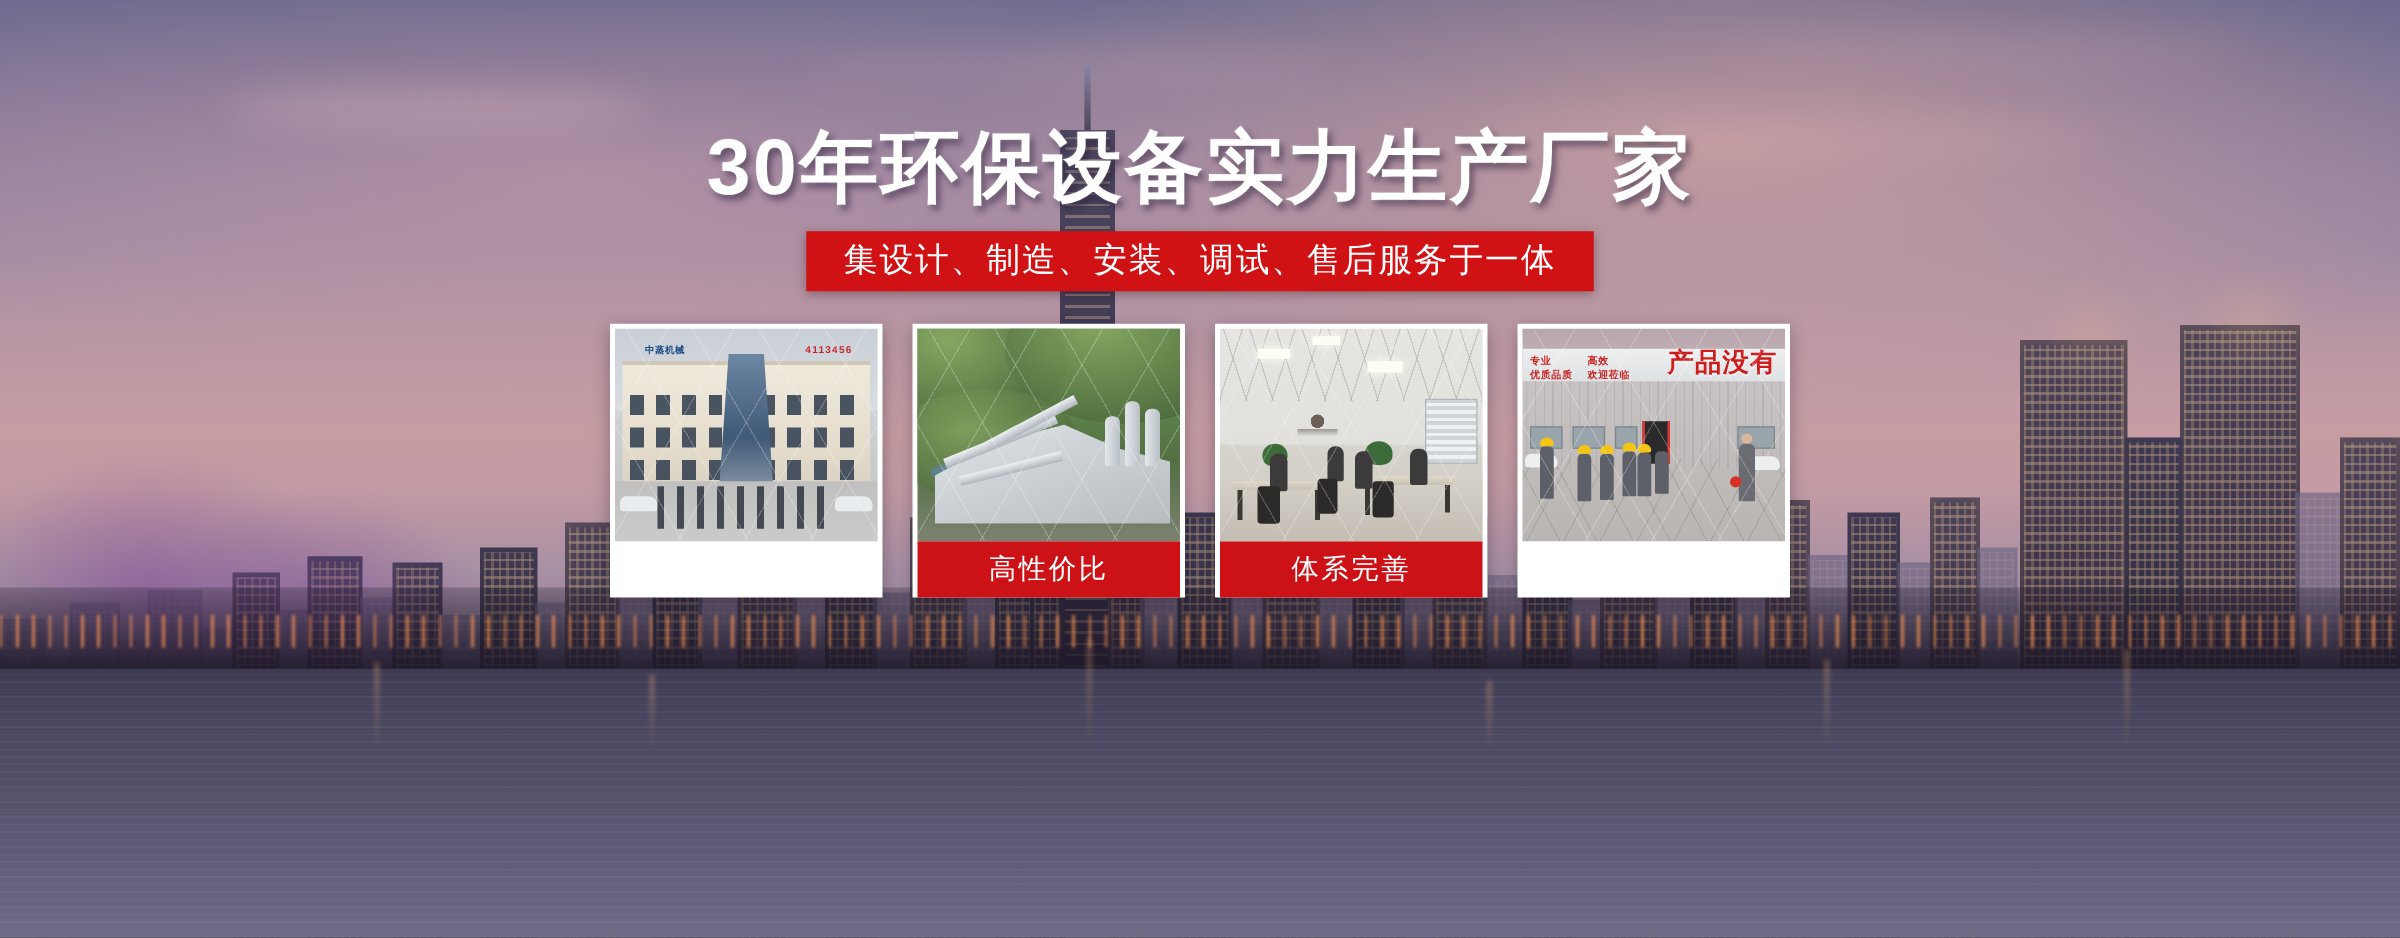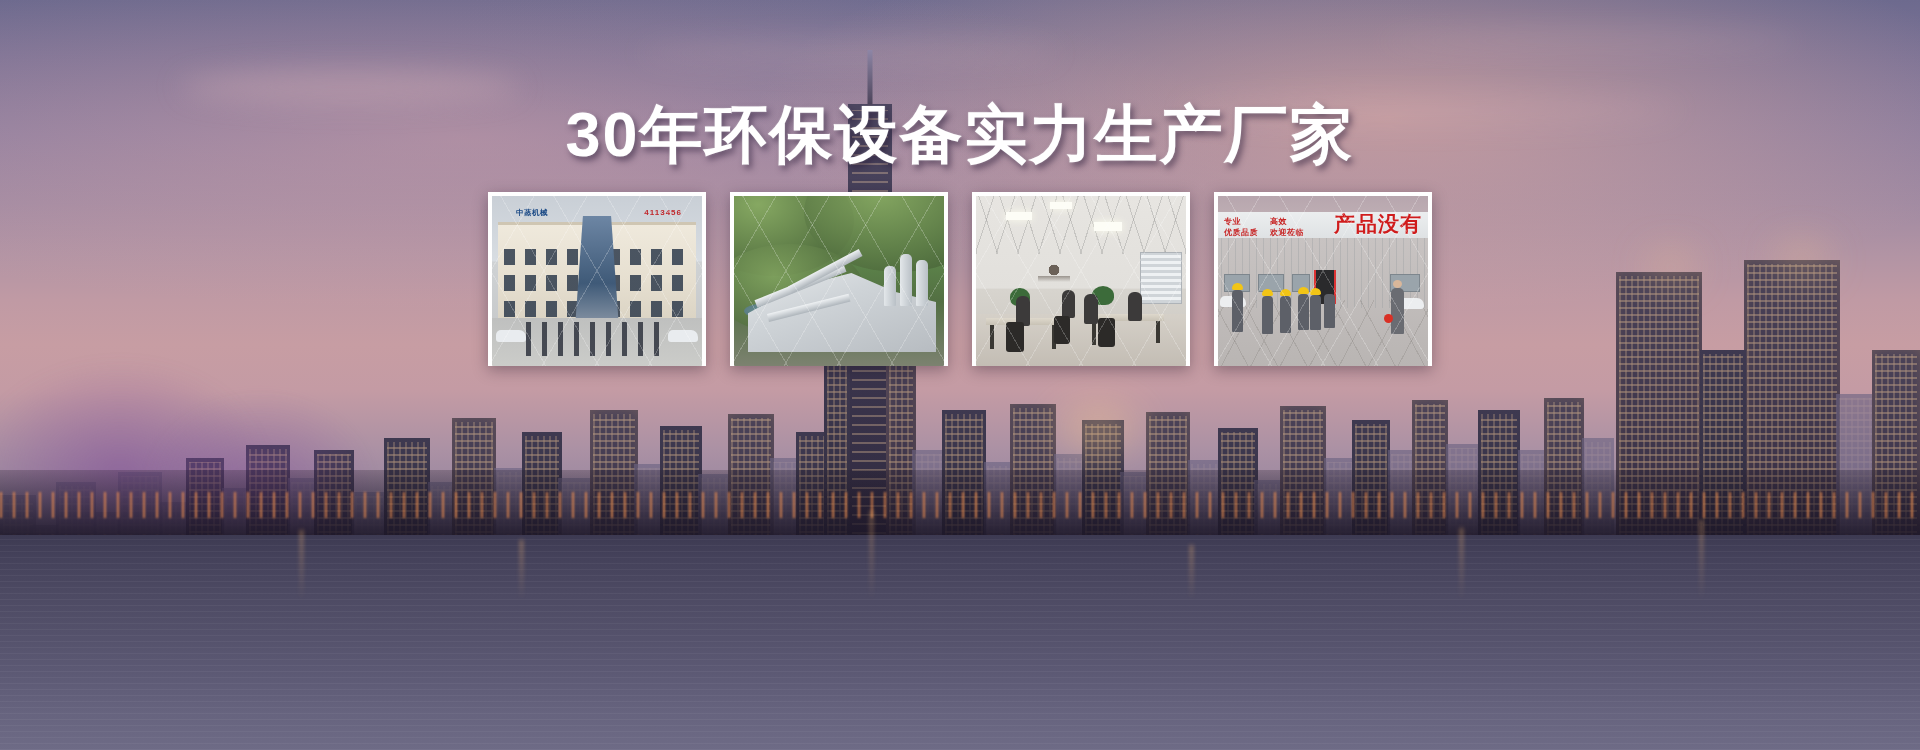--- a/index.html
+++ b/index.html
@@ -418,20 +418,21 @@
   <div class="water-reflect" style="left:520px;height:60px;"></div>
   <div class="water-reflect" style="left:870px;height:90px;"></div>
   <div class="water-reflect" style="left:1190px;height:55px;"></div>
   <div class="water-reflect" style="left:1460px;height:72px;"></div>
   <div class="water-reflect" style="left:1700px;height:80px;"></div>
 
   <div class="content">
 
     <div class="hero-title">30年环保设备实力生产厂家</div>
 
+    <div class="hero-sub">集设计、制造、安装、调试、售后服务于一体</div>
 
     <div class="cards">
 
       <div class="card">
         <div class="card-photo ph1">
           <div class="bldg">
             <div class="winrow" style="top:24px;"></div>
             <div class="winrow" style="top:50px;"></div>
             <div class="winrow" style="top:76px;"></div>
           </div>
@@ -454,20 +455,21 @@
           <div class="water2"></div>
           <div class="plant"></div>
           <div class="silo" style="right:16px;"></div>
           <div class="silo" style="right:32px;height:52px;"></div>
           <div class="silo" style="right:48px;height:40px;"></div>
           <div class="belt" style="left:22px;bottom:58px;width:96px;transform:rotate(-22deg);"></div>
           <div class="belt" style="left:34px;bottom:44px;width:84px;transform:rotate(-14deg);"></div>
           <div class="belt" style="left:56px;bottom:72px;width:80px;transform:rotate(-28deg);"></div>
           <div class="wm"></div>
         </div>
+        <div class="card-label">高性价比</div>
       </div>
 
       <div class="card">
         <div class="card-photo ph3">
           <div class="ceiling"></div>
           <div class="panel" style="left:30px;top:16px;width:26px;height:8px;"></div>
           <div class="panel" style="left:118px;top:26px;width:28px;height:9px;"></div>
           <div class="panel" style="left:74px;top:6px;width:22px;height:7px;"></div>
           <div class="wallart"></div>
           <div class="blinds"></div>
@@ -482,20 +484,21 @@
           <div class="desk" style="left:180px;top:125px;width:4px;height:22px;"></div>
           <div class="person" style="left:40px;top:100px;width:14px;height:30px;"></div>
           <div class="person" style="left:86px;top:94px;width:13px;height:28px;"></div>
           <div class="person" style="left:108px;top:98px;width:14px;height:30px;"></div>
           <div class="person" style="left:152px;top:96px;width:14px;height:29px;"></div>
           <div class="chair" style="left:30px;top:126px;width:18px;height:30px;"></div>
           <div class="chair" style="left:78px;top:120px;width:16px;height:28px;"></div>
           <div class="chair" style="left:122px;top:122px;width:17px;height:29px;"></div>
           <div class="wm"></div>
         </div>
+        <div class="card-label">体系完善</div>
       </div>
 
       <div class="card">
         <div class="card-photo ph4">
           <div class="shed"></div>
           <div class="band"></div>
           <div class="bigred">产品没有</div>
           <div class="smred">
             <span>专业</span><br>
             <span>优质品质</span>

